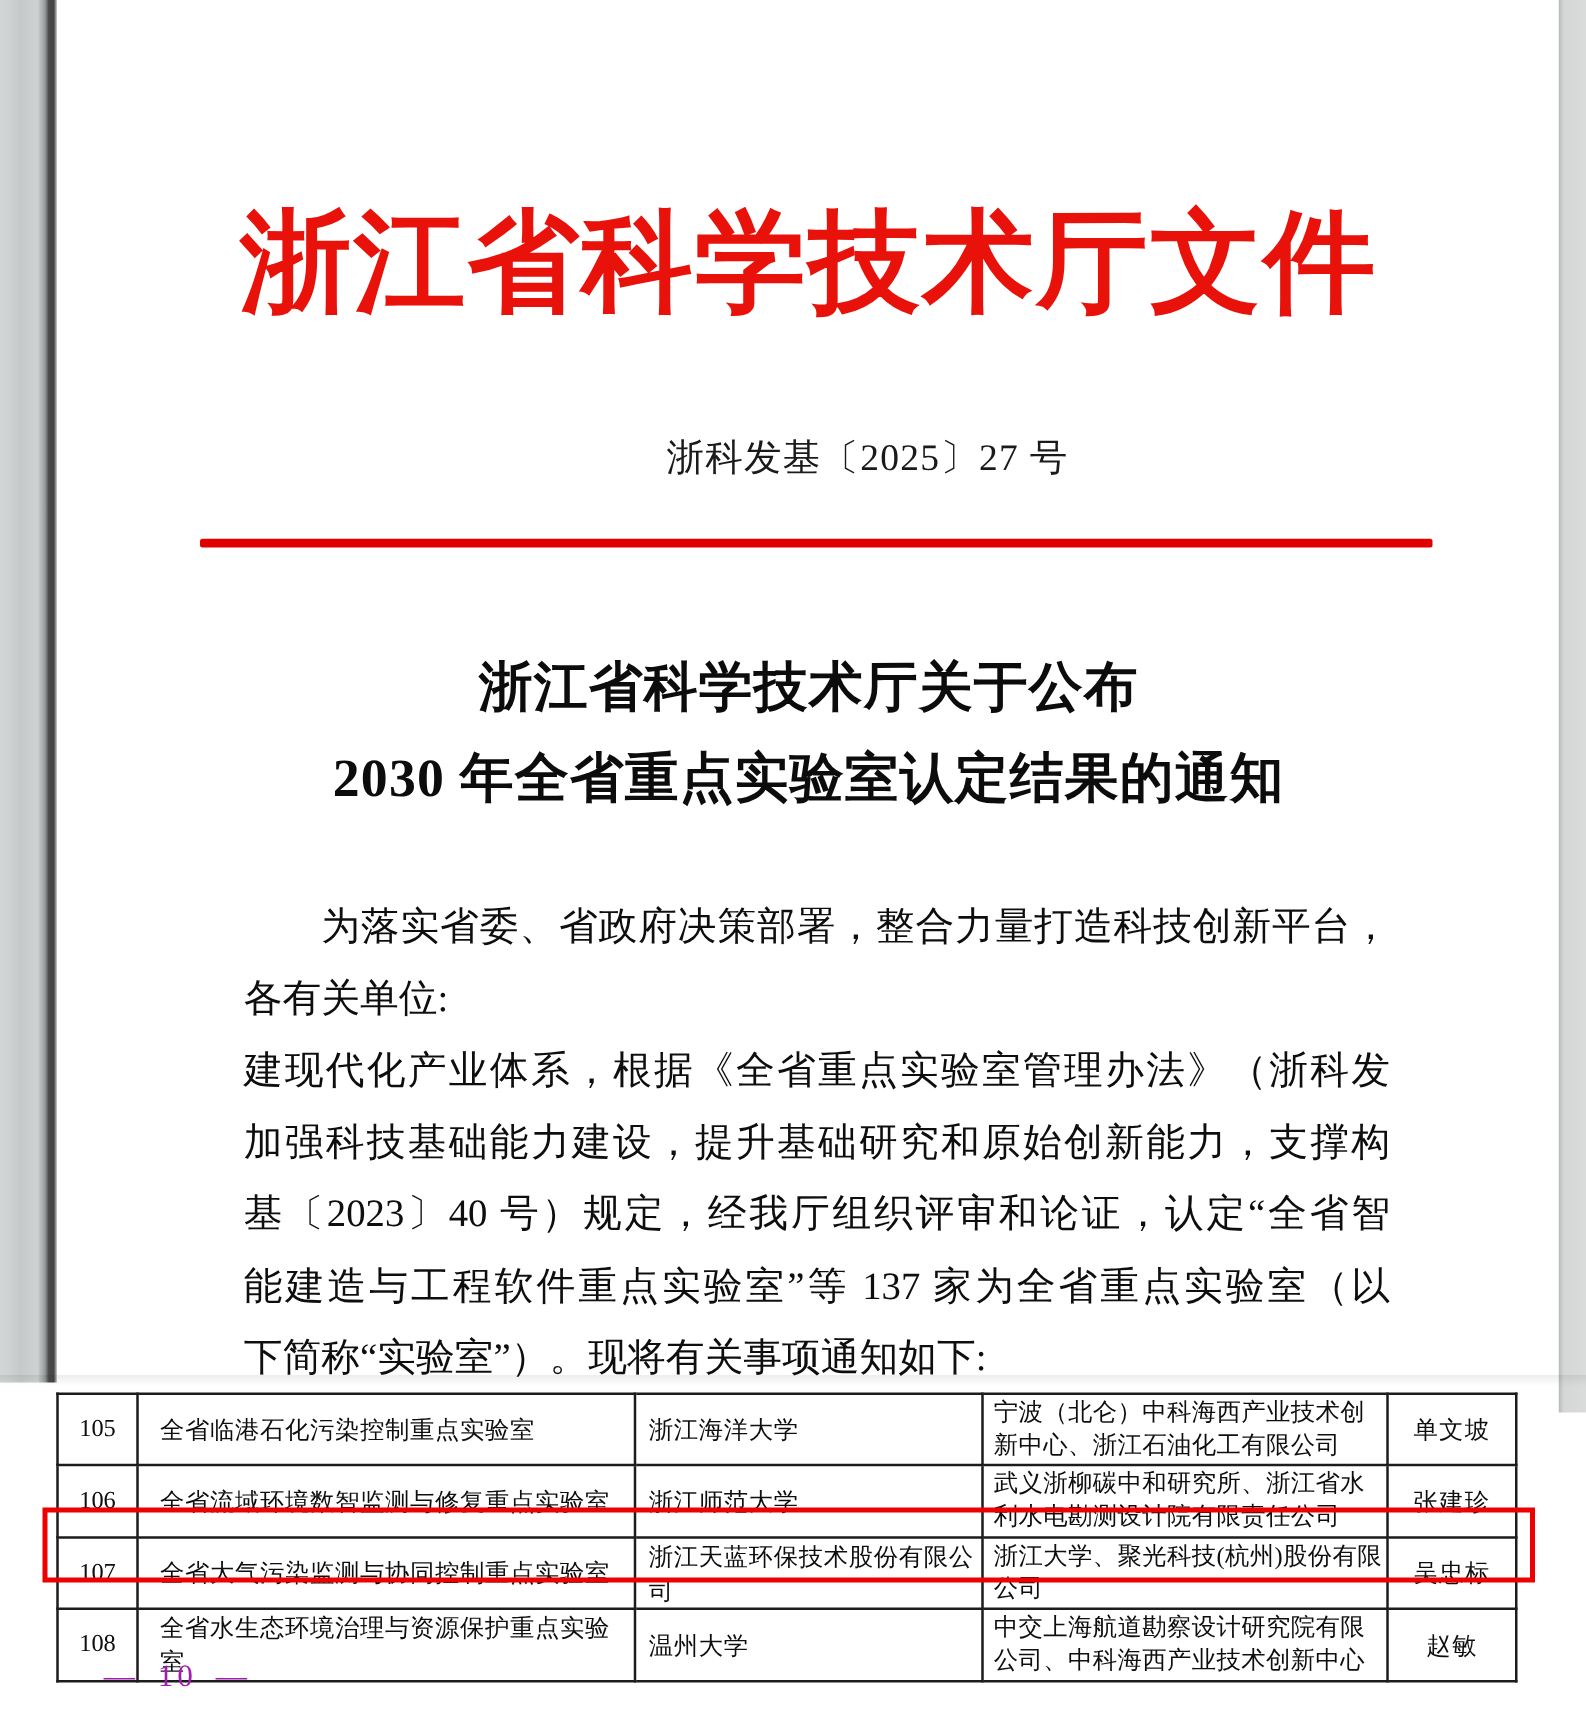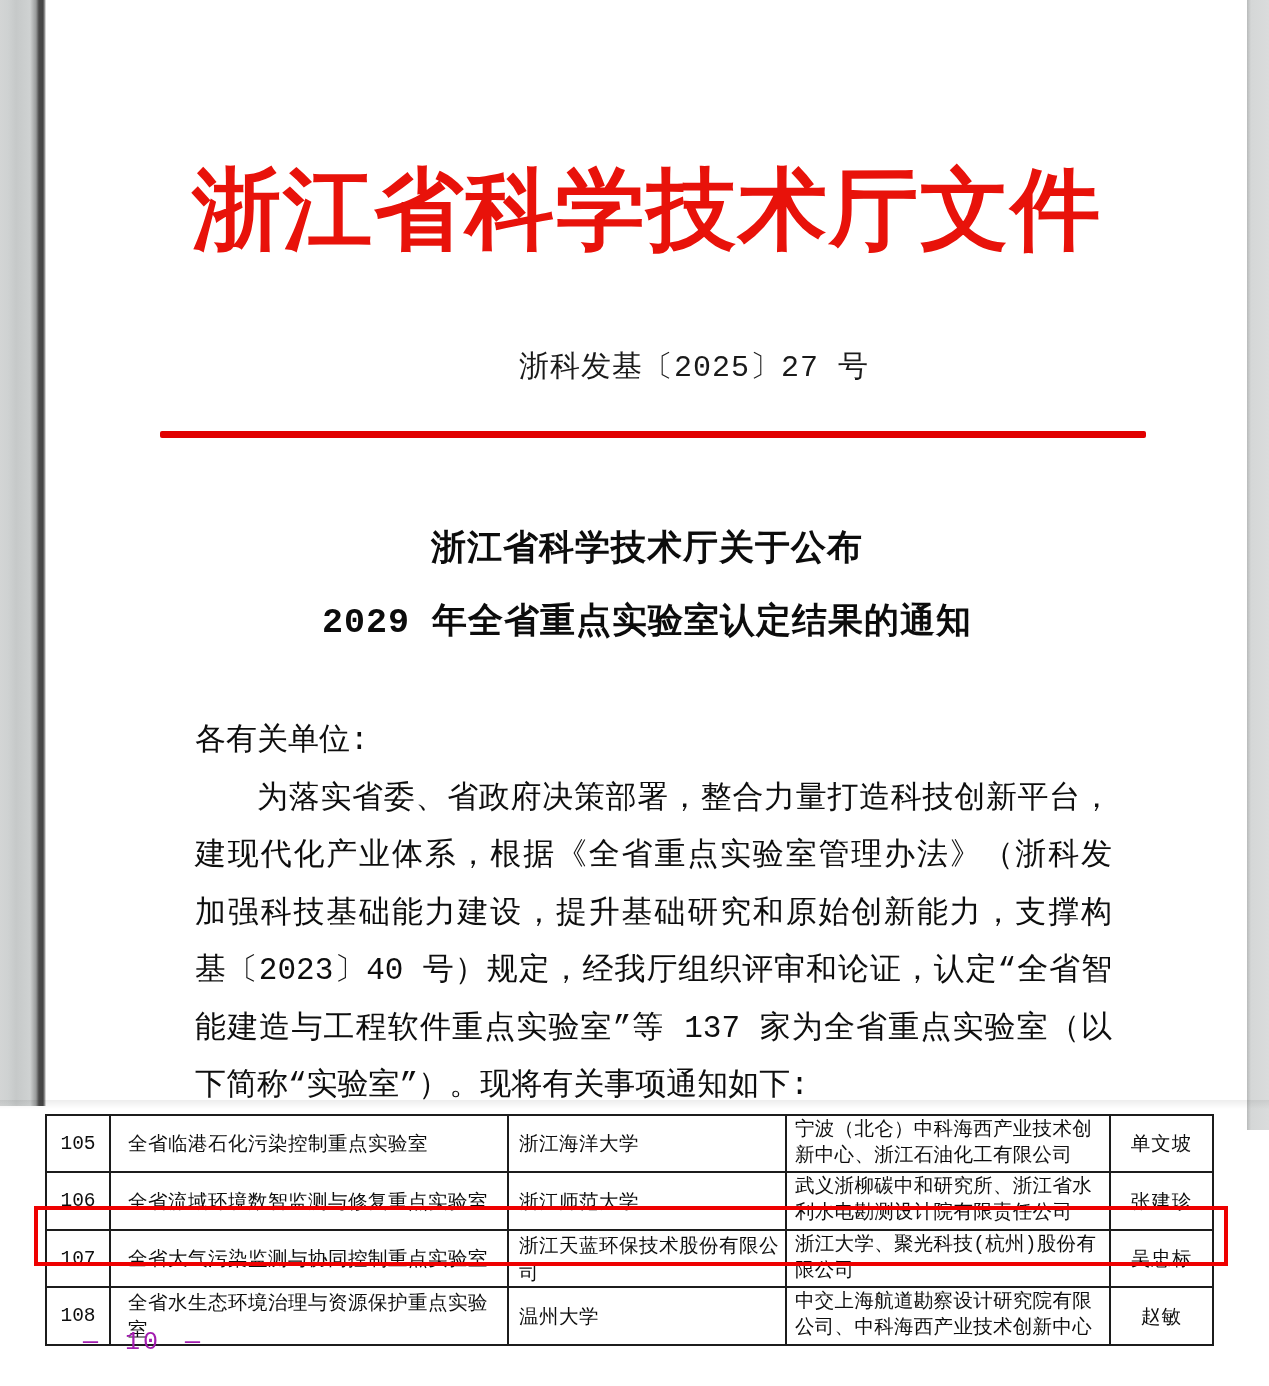--- a/index.html
+++ b/index.html
@@ -1,19 +1,19 @@
 <!DOCTYPE html>
 <html><head>
 <meta charset="utf-8">
 <style>
   * { margin:0; padding:0; box-sizing:border-box; }
   html,body { background:#ffffff; }
   .canvas {
     position:relative; width:1269px; height:1386px; background:#ffffff;
-    overflow:hidden; font-family:Liberation Mono, monospace; color:#111;padding-left:20px;
+    overflow:hidden; font-family:Liberation Serif, serif; color:#111;padding-left:20px;
   }
   
   .edge-left {
     position:absolute; left:0; top:0; width:46px; height:1106px;
     background:linear-gradient(to right,
       #d3d5d5 0px, #cfd2d2 8px, #c6c9c9 16px, #cfd2d2 30px, #989a9a 36px,
       #4a4a4a 39px, #454545 43px, #a8a8a8 45px, #ffffff 46px);
   }
   .edge-right {
     position:absolute; right:0; top:0; width:22px; height:1130px;
@@ -31,21 +31,21 @@
   .doc-number {
     position:absolute; left:46px; top:346px; width:1202px; text-align:center;
     font-size:30px; color:#1a1a1a; letter-spacing:1px;margin-left:47px;
   }
   .red-rule {
     position:absolute; left:160px; top:431px; width:986px; height:7px;
     background:#e10000; border-radius:2px;
   }
   .notice-title {
     position:absolute; left:46px; top:514px; width:1202px; text-align:center;
-    font-size:35px; font-weight:bold; line-height:73px; color:#0c0c0c;
+    font-size:43px; font-weight:bold; line-height:73px; color:#0c0c0c;
     letter-spacing:1px;
   }
   .body-block {
     position:absolute; left:195px; top:712px; width:917px;
     font-size:31px; color:#0e0e0e;
   }
   .body-block .line { height:57.5px; line-height:57.5px; }
   .jl { text-align:justify; text-align-last:justify; }
   .first-line { text-indent:2em; }
   table.results {
@@ -84,26 +84,26 @@
   <div class="page-shadow"></div>
 
   <div class="header-title">浙江省科学技术厅文件</div>
 
   <div class="doc-number">浙科发基〔2025〕27 号</div>
 
   <div class="red-rule"></div>
 
   <div class="notice-title">
     <div>浙江省科学技术厅关于公布</div>
-    <div>2029 年全省重点实验室认定结果的通知</div>
+    <div>2030 年全省重点实验室认定结果的通知</div>
   </div>
 
   <div class="body-block">
+    <div class="line jl first-line">为落实省委、省政府决策部署，整合力量打造科技创新平台，</div>
     <div class="line">各有关单位:</div>
-    <div class="line jl first-line">为落实省委、省政府决策部署，整合力量打造科技创新平台，</div>
     <div class="line jl">建现代化产业体系，根据《全省重点实验室管理办法》（浙科发</div>
     <div class="line jl">加强科技基础能力建设，提升基础研究和原始创新能力，支撑构</div>
     <div class="line jl">基〔2023〕40 号）规定，经我厅组织评审和论证，认定“全省智</div>
     <div class="line jl">能建造与工程软件重点实验室”等 137 家为全省重点实验室（以</div>
     <div class="line">下简称“实验室”）。现将有关事项通知如下:</div>
   </div>
 
   <table class="results">
     <colgroup>
       <col style="width:64px">

